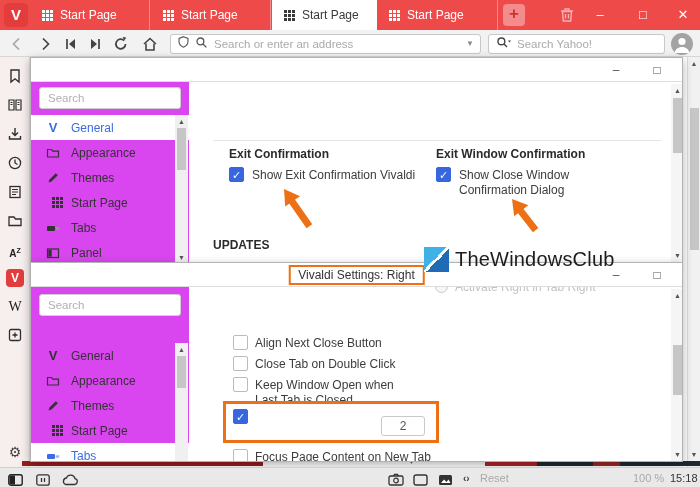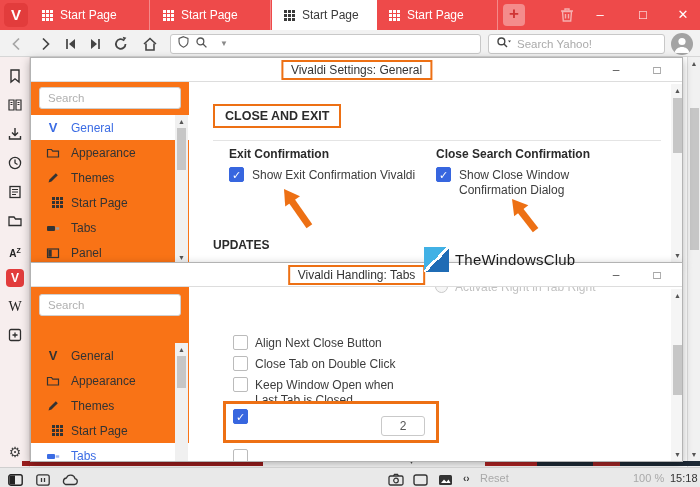--- a/index.html
+++ b/index.html
@@ -42,21 +42,21 @@
   
   #main-scroll { position:absolute; left:687px; top:57px; width:13px; height:410px; background:#f1f1f1; border-left:1px solid #dcdcdc; }
   .sb-arrow { position:absolute; left:0; width:100%; text-align:center; font-size:7px; color:#555; }
   .sb-thumb { position:absolute; left:2px; width:9px; background:#c6c6c6; }
 
   
   .win { position:absolute; left:30px; width:653px; background:#fff; border:1px solid #b3b3b3; box-shadow:0 3px 9px rgba(0,0,0,.3); overflow:hidden; }
   .titlebar { position:absolute; left:0; top:0; right:0; height:24px; background:#fff; border-bottom:1px solid #ddd; z-index:5; }
   .title-box { position:absolute; left:50%; transform:translateX(-50%); top:2px; border:2px solid #ed7014; padding:1px 8px; font-size:12px; color:#333; white-space:nowrap; background:#fff; }
   .tctl { position:absolute; top:0; width:34px; height:24px; color:#555; font-size:12px; text-align:center; line-height:24px; }
-  .set-side { position:absolute; left:0; top:24px; bottom:0; width:158px; background:#f97316; }
+  .set-side { position:absolute; left:0; top:24px; bottom:0; width:158px; background:#d946ef; }
   .set-search { position:absolute; left:8px; width:142px; height:22px; border:1px solid #cfcfcf; border-radius:3px; background:#fff; padding:0 8px; font-size:11.5px; color:#555; outline:none; font-family:"Liberation Sans",sans-serif; }
   .set-search::placeholder { color:#b0b0b0; }
   .nav-item { position:absolute; left:0; width:158px; height:25px; display:flex; align-items:center; gap:11px; padding-left:15px; font-size:12px; color:#333; }
   .nav-item.sel { background:#fff; color:#3b6ce4; }
   .nav-glyph { width:14px; height:14px; flex:0 0 14px; display:flex; align-items:center; justify-content:center; }
   .v-glyph { font-weight:bold; font-size:13px; }
   .side-sb { position:absolute; left:144px; top:0; width:13px; background:#f0f0f0; }
   .heading-box { position:absolute; border:2px solid #ed7014; padding:3px 10px; font-size:12.5px; font-weight:bold; color:#2b2b2b; white-space:nowrap; }
   .divider { position:absolute; height:1px; background:#e4e4e4; }
   .group-h { position:absolute; font-size:12px; font-weight:bold; color:#2b2b2b; white-space:nowrap; }
@@ -67,21 +67,21 @@
   .o-head { position:absolute; left:0; top:-9px; width:0; height:0; border:9px solid transparent; border-left:none; border-right:15px solid #ed7014; }
   .o-shaft { position:absolute; left:13px; top:-3.5px; height:7px; background:#ed7014; }
   .radio { position:absolute; width:13px; height:13px; border:1px solid #c9c9c9; border-radius:50%; background:#f6f6f6; }
   .ghost { color:#c2c2c2 !important; }
   .num-input { position:absolute; width:44px; height:20px; border:1px solid #c9c9c9; border-radius:3px; font-size:12px; color:#555; text-align:center; outline:none; font-family:"Liberation Sans",sans-serif; }
   .hl-rect { position:absolute; border:3px solid #ed7014; }
 
   
   #watermark { position:absolute; left:424px; top:247px; display:flex; align-items:center; gap:6px; z-index:40; }
   #twc-icon { width:25px; height:25px; background:linear-gradient(135deg,#41b1e5 46%,#ffffff 46%,#ffffff 54%,#1f6cb5 54%); }
-  #twc-text { font-size:15px; color:#1c1c1c; letter-spacing:.2px; }
+  #twc-text { font-size:20px; color:#1c1c1c; letter-spacing:.2px; }
 
   
   .sliver { position:absolute; height:5px; top:461px; z-index:1; }
 
   
   #statusbar { position:absolute; left:0; top:467px; width:700px; height:20px; background:#e9e9e9; border-top:1px solid #cfcfcf; z-index:30; }
   .st-txt { position:absolute; top:4px; font-size:11px; color:#a9a9a9;text-align:right; }
   #st-time { color:#333; }
   .st-ic { position:absolute; top:4px; color:#3a3a3a; }
 </style>
@@ -164,20 +164,21 @@
         <svg width="13" height="14" viewBox="0 0 14 14">
             <path d="M7 1.3l4.8 1.8v3.6c0 2.8-2 4.7-4.8 5.9-2.8-1.2-4.8-3.1-4.8-5.9V3.1z" stroke="#555" stroke-width="1.2" fill="none"></path>
           </svg>
       </span>
       <span style="padding-left:5px;padding-right:6px;">
         <svg width="13" height="13" viewBox="0 0 13 13">
             <circle cx="5.4" cy="5.4" r="3.4" stroke="#555" stroke-width="1.3" fill="none"></circle>
             <path d="M8 8l3.4 3.4" stroke="#555" stroke-width="1.3"></path>
           </svg>
       </span>
+      <input placeholder="Search or enter an address" style="">
       <span class="drop">▼</span>
     </div>
     <div class="field" style="left:488px;width:177px;">
       <span style="padding-left:7px;">
         <svg width="16" height="13" viewBox="0 0 16 13">
             <circle cx="5.4" cy="5.4" r="3.4" stroke="#444" stroke-width="1.4" fill="none"></circle>
             <path d="M8 8l3 3" stroke="#444" stroke-width="1.4"></path>
             <path d="M12 4.5l3 0-1.5 2z" fill="#444"></path>
           </svg>
       </span>
@@ -249,21 +250,20 @@
   <div class="abs" style="left:408px;top:458px;font-size:7px;color:#555;z-index:1;">▼</div>
 
   <div id="main-scroll">
     <div class="sb-arrow" style="top:3px;">▲</div>
     <div class="sb-thumb" style="top:51px;height:142px;"></div>
     <div class="sb-arrow" style="bottom:9px;">▼</div>
   </div>
 
   <div class="win" style="top:57px;height:206px;z-index:10;">
     <div class="titlebar">
-      <span class="title-box">Vivaldi Settings: General</span>
       <div class="tctl" style="left:568px;">–</div>
       <div class="tctl" style="left:609px;">□</div>
       <div class="tctl" style="left:650px;">✕</div>
     </div>
     <div class="set-side">
       <input class="set-search" style="top: 5px;" placeholder="Search">
       <div class="nav-item sel" style="top:33px;">
         <span class="nav-glyph v-glyph">V</span>
         <span>General</span>
       </div>
@@ -307,26 +307,25 @@
           </span>
         <span>Panel</span>
       </div>
       <div class="side-sb" style="top:33px;height:149px;">
         <div class="sb-arrow" style="top:3px;">▲</div>
         <div class="sb-thumb" style="top:13px;height:42px;"></div>
         <div class="sb-arrow" style="top:139px;">▼</div>
       </div>
     </div>
 
-    <div class="heading-box" style="left:182px;top:46px;">CLOSE AND EXIT</div>
     <div class="divider" style="left:182px;top:82px;width:448px;"></div>
     <div class="group-h" style="left:198px;top:89px;">Exit Confirmation</div>
     <div class="cb on" style="left:198px;top:109px;">✓</div>
     <div class="cb-label" style="left:221px;top:110px;">Show Exit Confirmation Vivaldi</div>
-    <div class="group-h" style="left:405px;top:89px;">Close Search Confirmation</div>
+    <div class="group-h" style="left:405px;top:89px;">Exit Window Confirmation</div>
     <div class="cb on" style="left:405px;top:109px;">✓</div>
     <div class="cb-label" style="left:428px;top:110px;width:140px;">Show Close Window Confirmation Dialog</div>
     <div class="group-h" style="left:182px;top:180px;">UPDATES</div>
 
     <div class="o-arrow" style="left:253px;top:131px;transform:rotate(55deg);">
       <div class="o-head"></div>
         <div class="o-shaft" style="width:32px;"></div>
     </div>
     <div class="o-arrow" style="left:481px;top:141px;transform:rotate(52deg);">
       <div class="o-head"></div>
@@ -338,21 +337,21 @@
       <div class="sb-thumb" style="top:14px;height:55px;"></div>
       <div class="sb-arrow" style="top:168px;">▼</div>
     </div>
   </div>
 
   <div class="win" style="top:262px;height:200px;z-index:20;">
 
     <div class="radio" style="left:404px;top:17px;z-index:1;"></div>
     <div class="cb-label ghost" style="left:424px;top:17px;z-index:1;">Activate Right in Tab Right</div>
     <div class="titlebar">
-      <span class="title-box">Vivaldi Handling: Tabs</span>
+      <span class="title-box">Vivaldi Settings: Right</span>
       <div class="tctl" style="left:568px;">–</div>
       <div class="tctl" style="left:609px;">□</div>
       <div class="tctl" style="left:650px;">✕</div>
     </div>
     <div class="set-side">
       <input class="set-search" style="top: 7px;" placeholder="Search">
       <div class="nav-item" style="top:56px;">
         <span class="nav-glyph v-glyph">V</span>
         <span>General</span>
       </div>
@@ -398,20 +397,21 @@
     <div class="cb" style="left:202px;top:72px;"></div>
     <div class="cb-label" style="left:224px;top:73px;">Align Next Close Button</div>
     <div class="cb" style="left:202px;top:93px;"></div>
     <div class="cb-label" style="left:224px;top:94px;">Close Tab on Double Click</div>
     <div class="cb" style="left:202px;top:114px;"></div>
     <div class="cb-label" style="left:224px;top:115px;width:155px;">Keep Window Open when Last Tab is Closed</div>
     <div class="cb on" style="left:202px;top:146px;">✓</div>
     <input class="num-input" style="left: 350px; top: 153px;" value="2">
     <div class="hl-rect" style="left:192px;top:138px;width:216px;height:42px;"></div>
     <div class="cb" style="left:202px;top:186px;"></div>
+    <div class="cb-label" style="left:224px;top:187px;">Focus Page Content on New Tab</div>
 
     <div class="side-sb" style="left:640px;top:26px;height:172px;background:#f5f5f5;">
       <div class="sb-arrow" style="top:3px;">▲</div>
       <div class="sb-thumb" style="top:56px;height:50px;"></div>
       <div class="sb-arrow" style="top:162px;">▼</div>
     </div>
   </div>
 
   <div id="watermark">
     <div id="twc-icon"></div>

